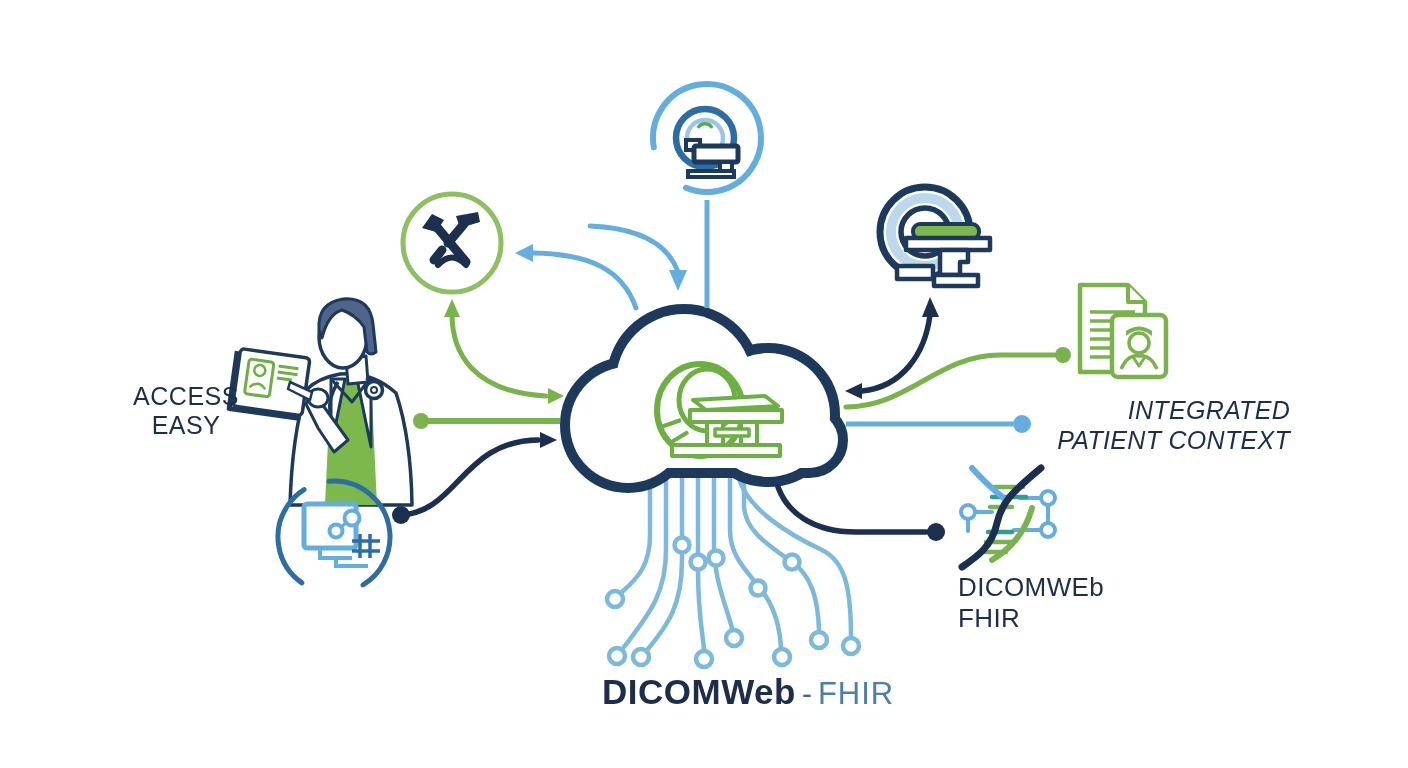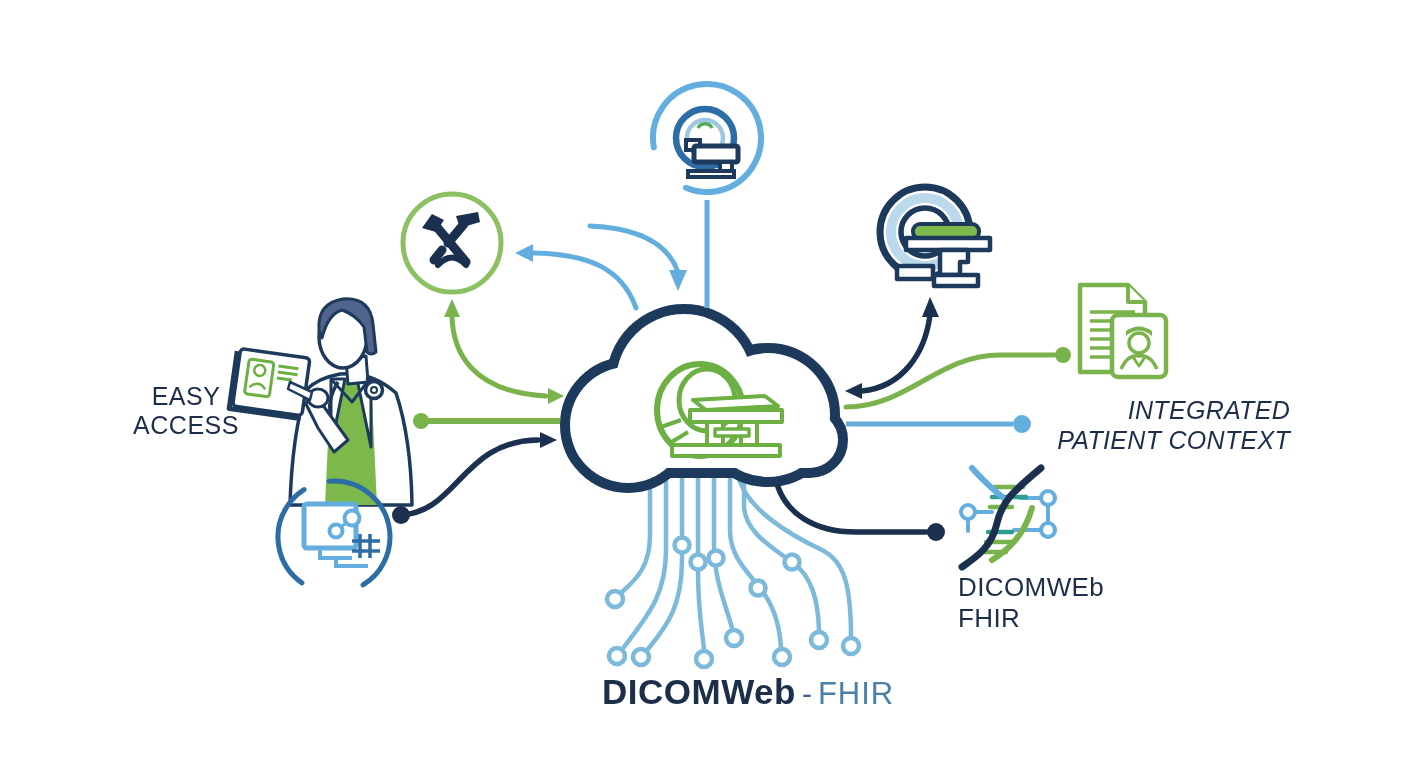--- a/index.html
+++ b/index.html
@@ -259,22 +259,22 @@
       <line x1="984" y1="552" x2="1006" y2="552" stroke="#7ab34c"></line>
     </g>
     <path d="M 972 468 C 986 484 996 492 1006 500" stroke="#63aede" stroke-width="6" fill="none"></path>
     <path d="M 1032 508 C 1026 530 1012 548 992 560" stroke="#7ab34c" stroke-width="6" fill="none"></path>
     <path d="M 1041 468 C 1012 492 1002 502 997 523 C 992 546 978 556 962 567" stroke="#1b2f4e" stroke-width="7" fill="none"></path>
   </g>
 
 </svg>
 
 <div id="easy-access-label" class="label">
+  <span class="ln">ACCESS</span>
   <span class="ln">EASY</span>
-  <span class="ln">ACCESS</span>
 </div>
 
 <div id="integrated-label" class="label">
   <span class="ln">INTEGRATED</span>
   <span class="ln">PATIENT CONTEXT</span>
 </div>
 
 <div id="dicomweb-fhir-right-label" class="label">
   <span class="ln">DICOMWEb</span>
   <span class="ln">FHIR</span>

